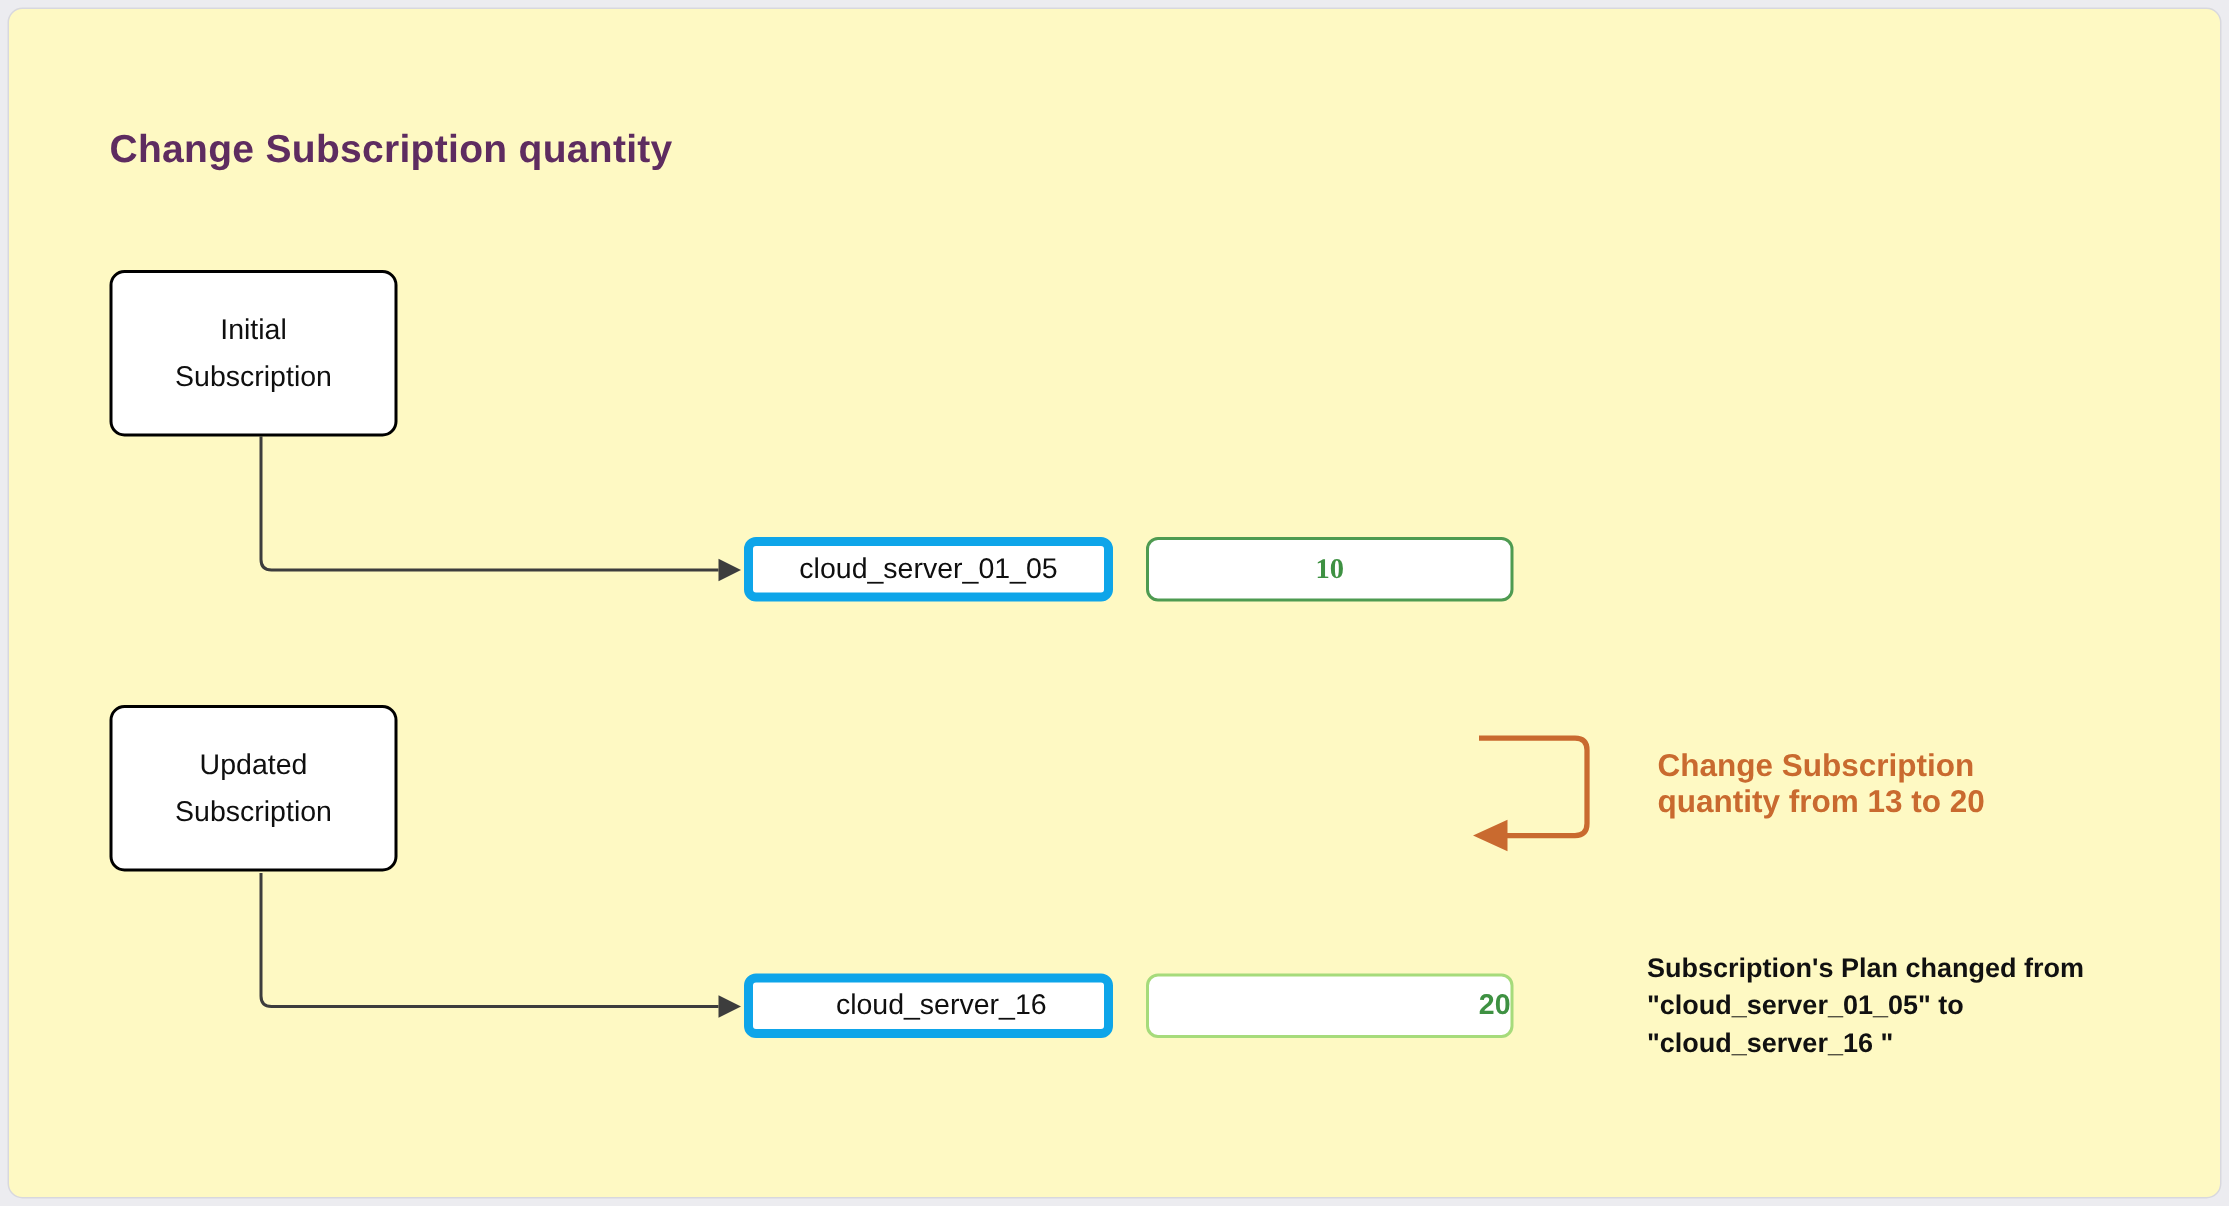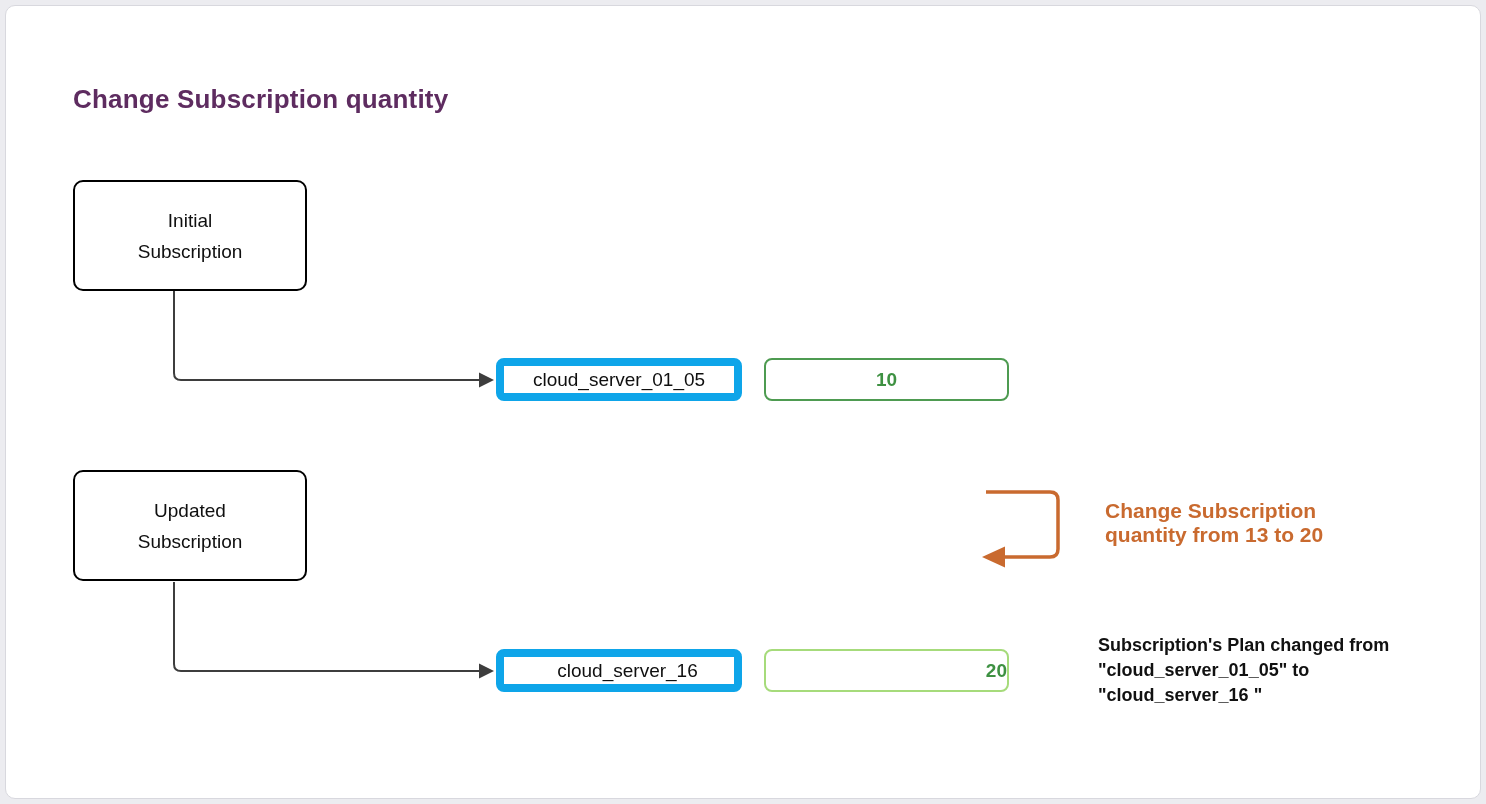--- a/index.html
+++ b/index.html
@@ -11,21 +11,21 @@
   .frame {
     position: relative;
     width: 1486px;
     height: 804px;
     background: #ececf0;
   }
   .card {
     position: absolute;
     left: 5px; top: 5px;
     width: 1474px; height: 792px;
-    background: #ffffff;
+    background: #fef9c3;
     border: 1px solid #d8d8de;
     border-radius: 10px;
     overflow: hidden;
   }
   .title {
     position: absolute;
     left: 67px; top: 78px;
     margin: 0;
     font-size: 26px;
     font-weight: bold;
@@ -36,46 +36,46 @@
     position: absolute;
     box-sizing: border-box;
     background: #ffffff;
     display: flex;
     align-items: center;
     justify-content: center;
     text-align: center;
     color: #0f0f0f;
   }
   .sub-node {
-    width: 234px; height: 111px;
+    width: 192px; height: 111px;
     border: 2px solid #000000;
     border-radius: 10px;
     font-size: 19px;
     line-height: 31px;
     white-space: pre-line;
     justify-content: center;
   }
   .sub-node.row0 { left: 67px; top: 174px; }
   .sub-node.row1 { left: 67px; top: 464px; }
   .plan-node {
     width: 246px; height: 43px;
-    border: 8px solid #0ea5e9;
+    border: 6px solid #0ea5e9;
     border-radius: 8px;
     font-size: 19px;
   }
   .plan-node.row0 { left: 490px; top: 352px; }
   .plan-node.row1 { left: 490px; top: 643px; padding-left: 17px; }
   .qty-node {
     width: 245px; height: 43px;
     border-radius: 8px;
     font-size: 19px;
     font-weight: bold;
     color: #3e9142;
   }
-  .qty-node.row0 { left: 758px; top: 352px; border: 2px solid #4e9b51; }
+  .qty-node.row0 { left: 758px; top: 352px; border: 2px solid #4e9b51; font-family: Liberation Serif, serif; }
   .qty-node.row1 { left: 758px; top: 643px; border: 2px solid #a6db7b; justify-content: flex-end; }
   .overlay {
     position: absolute;
     left: 0; top: 0;
     width: 1481px; height: 799px;
     pointer-events: none;
   }
   .orange-note {
     position: absolute;
     left: 1099px; top: 493px;

